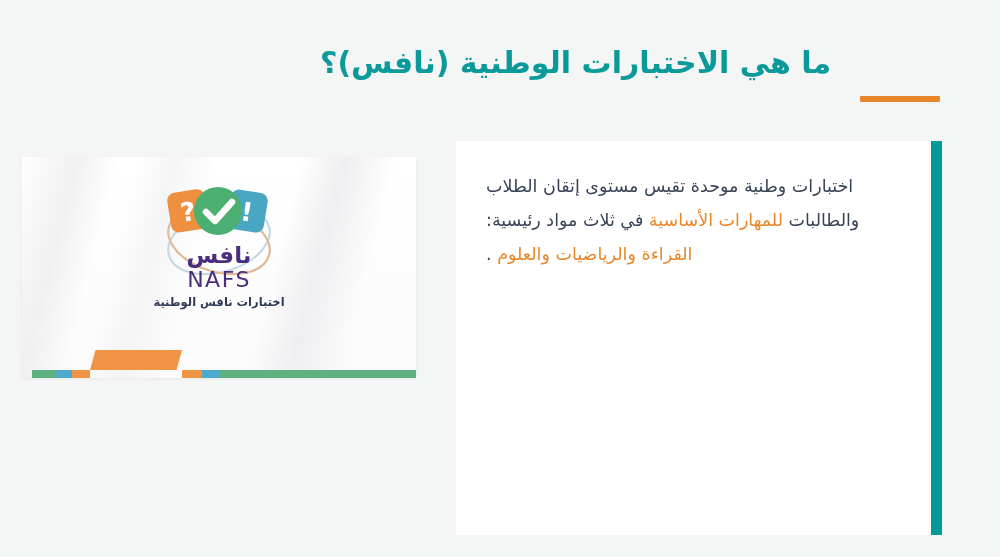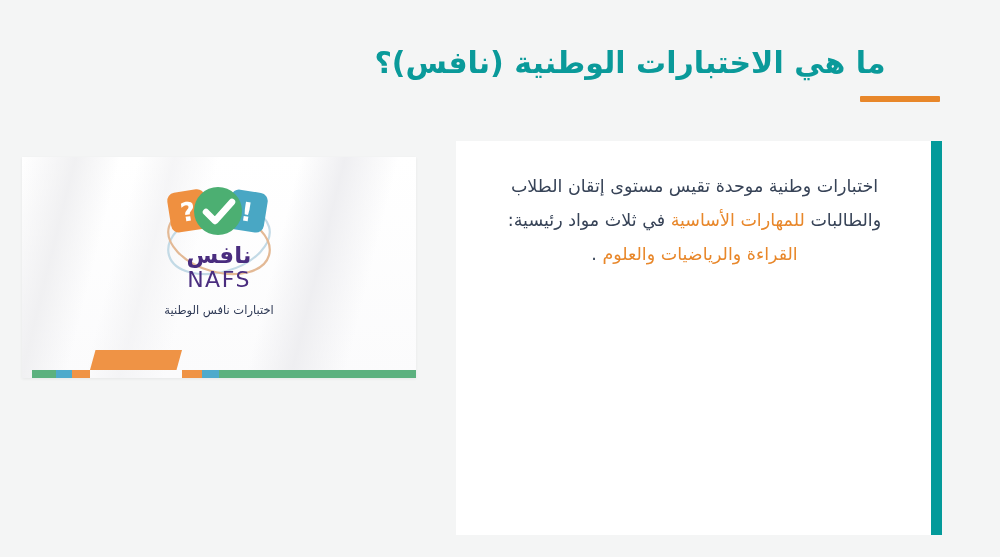--- a/index.html
+++ b/index.html
@@ -20,21 +20,21 @@
     inset: 0;
     background: #f4f5f5;
   }
 
   
   .title-block {
     position: absolute;
     top: 44px;
     right: 60px;
     width: 620px;
-    text-align: center;
+    text-align: left;
     direction: rtl;
   }
   .slide-title {
     margin: 0;
     font-size: 30px;
     font-weight: 700;
     color: #0a9a9a;
     line-height: 1.25;
     letter-spacing: 0px;
     white-space: nowrap;
@@ -81,23 +81,23 @@
     align-items: center;
   }
   .logo-mark {
     position: relative;
     width: 200px;
     height: 112px;
   }
   .logo-mark svg { display: block; }
 
   .logo-tagline {
-    margin-top: 8px;
+    margin-top: 0;
     font-size: 11.5px;
-    font-weight: 400;
+    font-weight: 700;
     color: #2f3a56;
     direction: rtl;
     letter-spacing: 0.2px;
   }
 
   
   .strip {
     position: absolute;
     left: 0;
     bottom: 0;
@@ -123,21 +123,21 @@
     height: 394px;
     background: #039a9a;
   }
 
   .body-text {
     position: absolute;
     top: 28px;
     right: 28px;
     left: 30px;
     direction: rtl;
-    text-align: center;
+    text-align: left;
     color: #374357;
     font-size: 17.5px;
     line-height: 1.95;
     font-weight: 400;
   }
   .body-text p { margin: 0; }
   .body-text p.para-2 { margin-top: 30px; }
   .hl { color: #e8872a; }
 </style>
 </head>

